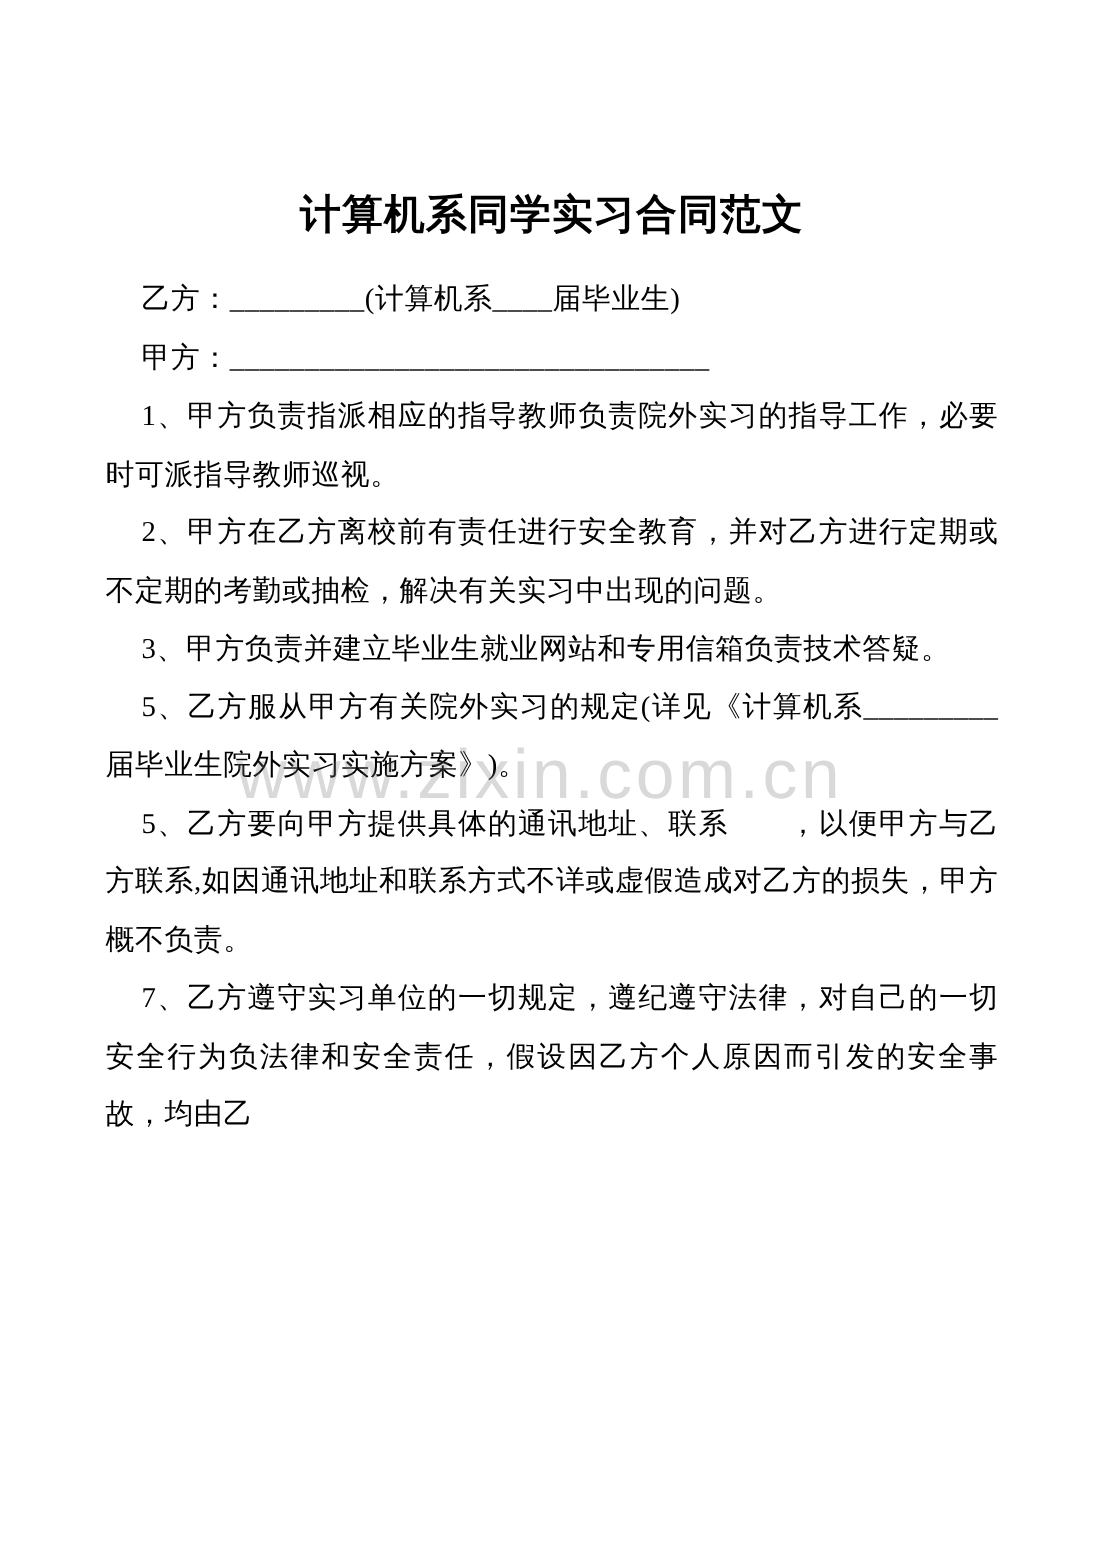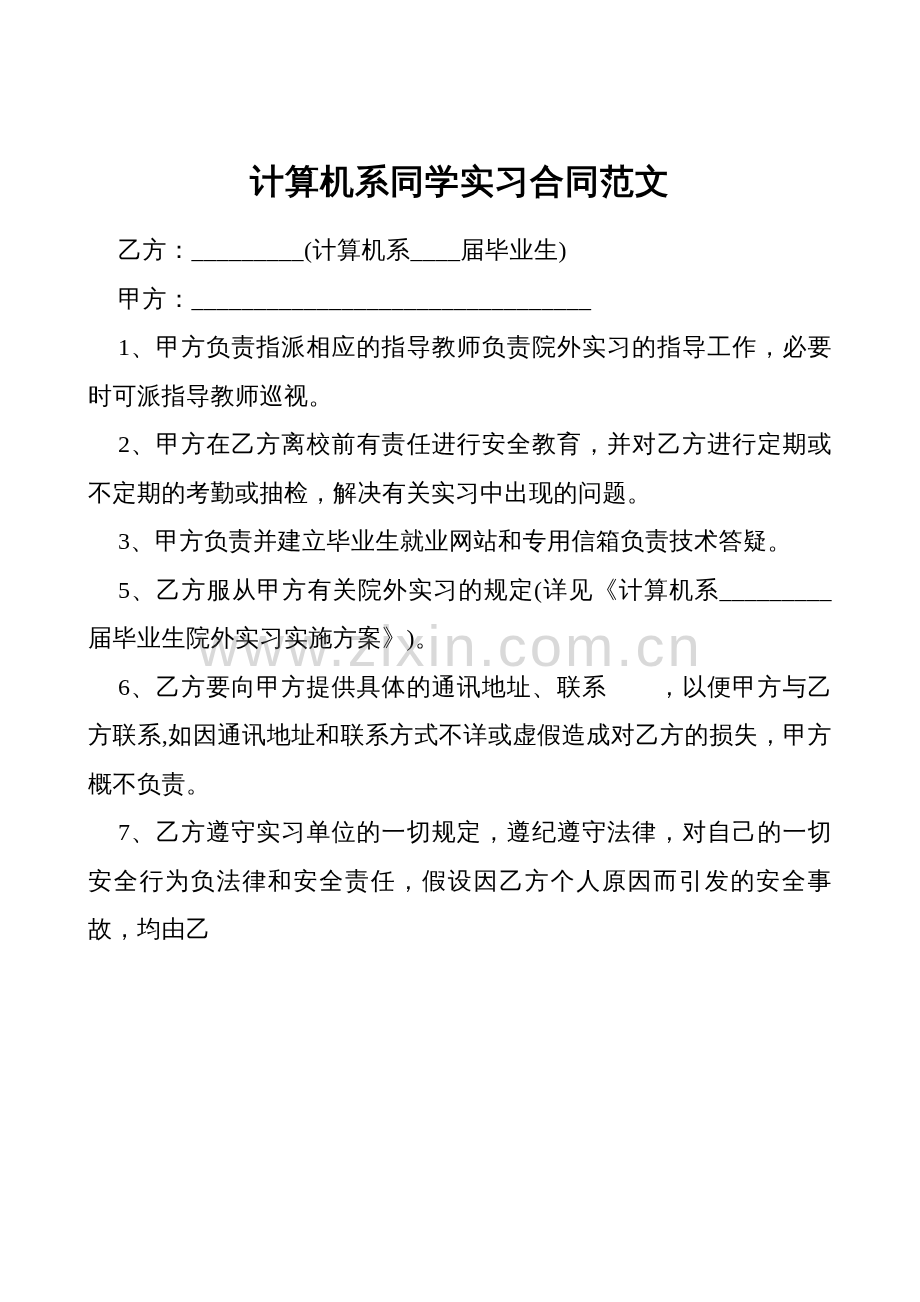--- a/index.html
+++ b/index.html
@@ -20,20 +20,21 @@
   .content {
     padding: 160px 88px 0 88px;
   }
   .doc-title {
     margin: 0 0 22px 0;
     text-align: center;
     font-size: 34px;
     font-weight: bold;
     letter-spacing: 1px;
     line-height: 44px;
+    font-family: Liberation Mono, monospace;
   }
   .para {
     margin: 0;
     font-size: 24px;
     line-height: 48.5px;
     text-indent: 30px;
     text-align: justify;
     text-justify: inter-ideograph;
     word-break: break-all;
     letter-spacing: 0.5px;
@@ -71,18 +72,18 @@
 
     <p class="para">1、甲方负责指派相应的指导教师负责院外实习的指导工作，必要时可派指导教师巡视。</p>
 
     <p class="para">2、甲方在乙方离校前有责任进行安全教育，并对乙方进行定期或不定期的考勤或抽检，解决有关实习中出现的问题。</p>
 
     <p class="para">3、甲方负责并建立毕业生就业网站和专用信箱负责技术答疑。</p>
 
 
     <p class="para">5、乙方服从甲方有关院外实习的规定(详见《计算机系_________届毕业生院外实习实施方案》)。</p>
 
-    <p class="para">6、乙方要向甲方提供具体的通讯地址、联系　　，以便甲方与乙方联系,如因通讯地址和联系方式不详或虚假造成对乙方的损失，甲方概不负责。</p>
+    <p class="para">5、乙方要向甲方提供具体的通讯地址、联系　　，以便甲方与乙方联系,如因通讯地址和联系方式不详或虚假造成对乙方的损失，甲方概不负责。</p>
 
     <p class="para">7、乙方遵守实习单位的一切规定，遵纪遵守法律，对自己的一切安全行为负法律和安全责任，假设因乙方个人原因而引发的安全事故，均由乙</p>
 
   </div>
 </div>
 
 </body></html>

